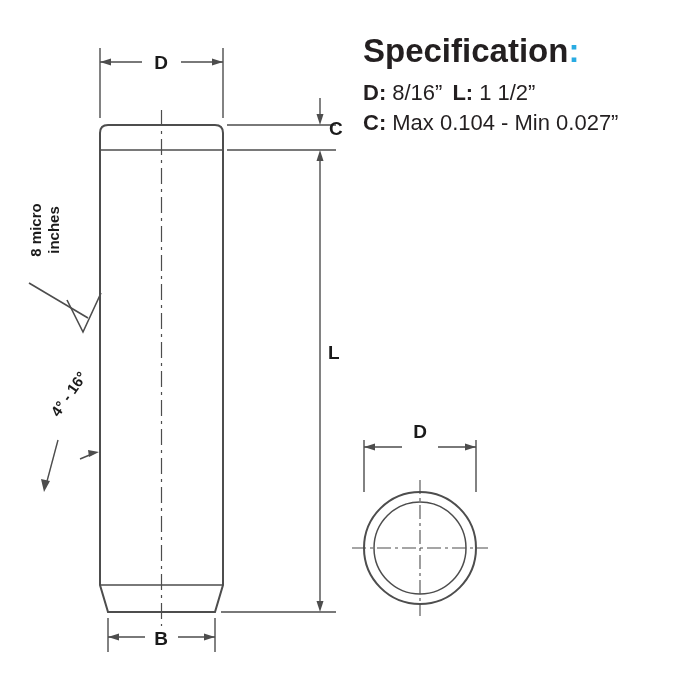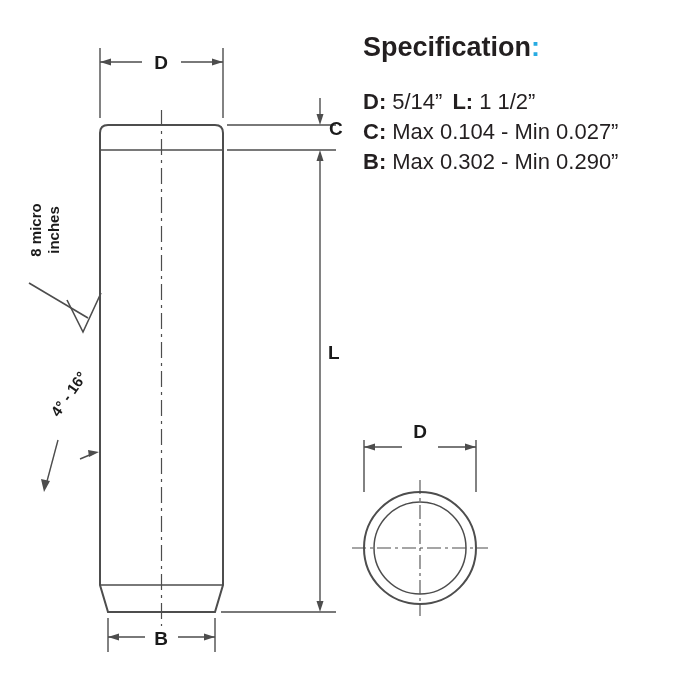--- a/index.html
+++ b/index.html
@@ -20,23 +20,23 @@
     font-size: 19px;
   }
   svg text.small-rot { font-size: 15px; font-weight: 600; }
   .spec {
     position: absolute;
     left: 363px;
     top: 32px;
     color: #231f20;
   }
   .spec-title {
-    font-size: 27px;
+    font-size: 33px;
     font-weight: bold;
-    margin-bottom: 24px;
+    margin-bottom: 8px;
   }
   .spec-title .accent { color: #29abe2; font-weight: bold; }
   .spec-row {
     font-size: 22px;
     line-height: 30px;
     white-space: nowrap;
   }
   .spec-row .lbl { font-weight: bold; margin-right: 6px; }
   .spec-row .val { font-weight: normal; margin-right: 10px; }
 </style>
@@ -124,23 +124,20 @@
       <text x="420" y="438" text-anchor="middle" stroke="none">D</text>
     </g>
 
   </svg>
 
   <div class="spec">
     <div class="spec-title">
       <span>Specification</span><span class="accent">:</span>
     </div>
     <div class="spec-row">
-      <span class="lbl">D:</span><span class="val">5/14”</span><span class="lbl">L:</span><span class="val">1 1/2”</span>
+      <span class="lbl">D:</span><span class="val">8/16”</span><span class="lbl">L:</span><span class="val">1 1/2”</span>
     </div>
     <div class="spec-row">
       <span class="lbl">C:</span><span class="val">Max 0.104 - Min 0.027”</span>
-    </div>
-    <div class="spec-row">
-      <span class="lbl">B:</span><span class="val">Max 0.302 - Min 0.290”</span>
     </div>
   </div>
 
 </div>
 
 </body></html>

